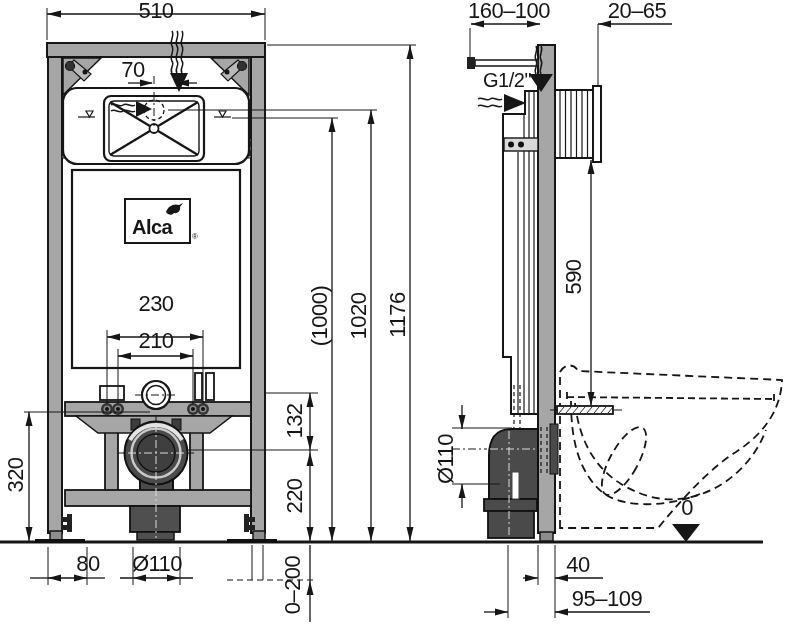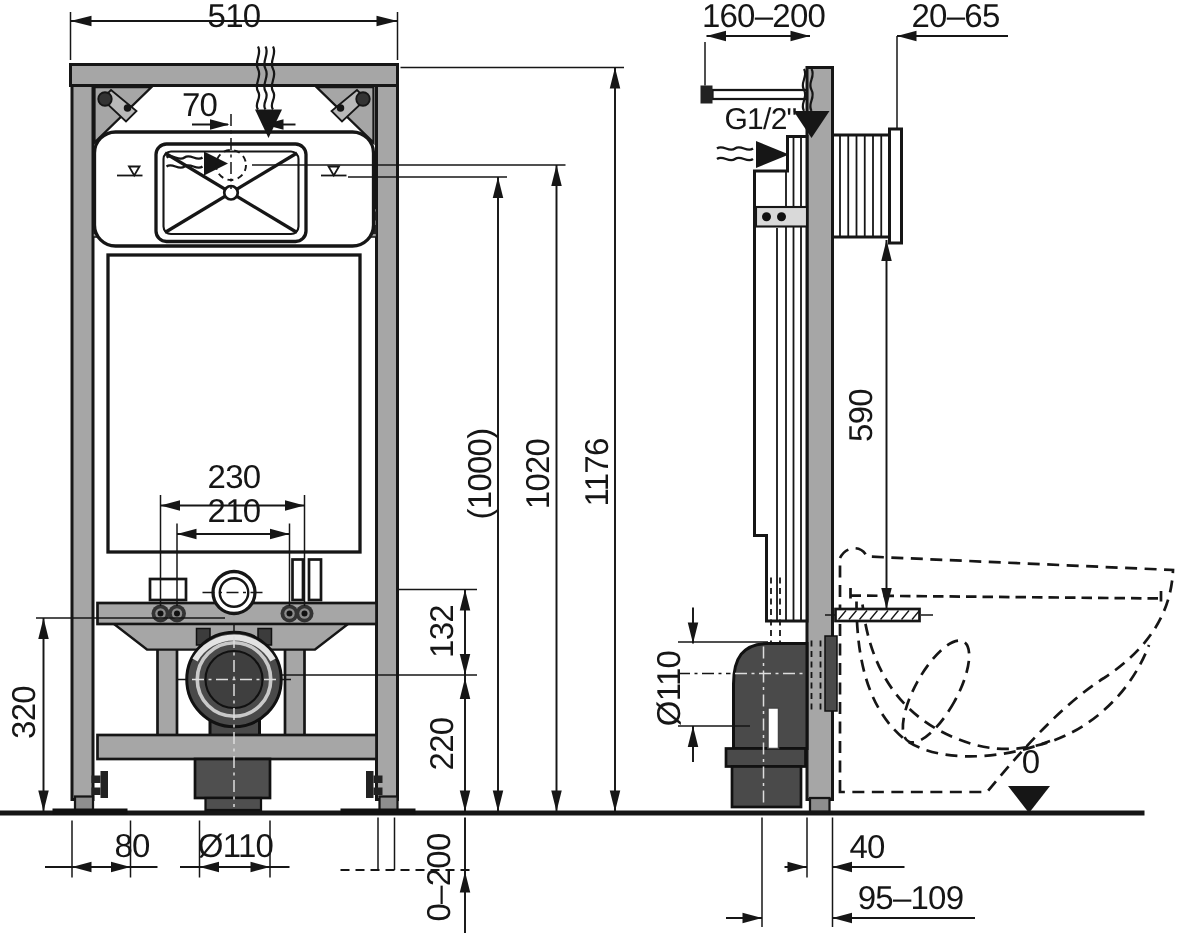--- a/index.html
+++ b/index.html
@@ -333,34 +333,43 @@
     <line x1="484" y1="612" x2="508" y2="612"></line>
     <line x1="555" y1="612" x2="650" y2="612"></line>
     <line x1="508" y1="545" x2="508" y2="618" stroke-width="1"></line>
     <polygon points="508,612 495,608.5 495,615.5" fill="#161616" stroke="none"></polygon>
     <polygon points="555,612 568,608.5 568,615.5" fill="#161616" stroke="none"></polygon>
   </g>
 </svg>
 
 <div class="dim" style="left:156px;top:11px">510</div>
 <div class="dim" style="left:133px;top:70px">70</div>
-<div class="dim" style="left:156px;top:318px">230</div>
+<div class="dim" style="left:156px;top:304px">230</div>
 <div class="dim" style="left:156px;top:341px">210</div>
 <div class="dim rot" style="left:16px;top:475px">320</div>
 <div class="dim" style="left:88px;top:564px">80</div>
 <div class="dim" style="left:157px;top:564px">Ø110</div>
 <div class="dim rot" style="left:293px;top:585px">0–200</div>
 <div class="dim rot" style="left:295px;top:421px">132</div>
 <div class="dim rot" style="left:295px;top:496px">220</div>
 <div class="dim rot" style="left:320px;top:316px">(1000)</div>
 <div class="dim rot" style="left:359px;top:316px">1020</div>
 <div class="dim rot" style="left:398px;top:315px">1176</div>
-<div class="dim" style="left:509px;top:11px">160–200</div>
+<div class="dim" style="left:509px;top:11px">160–100</div>
 <div class="dim" style="left:637px;top:11px">20–65</div>
 <div class="dim small" style="left:507px;top:80px">G1/2"</div>
 <div class="dim rot" style="left:574px;top:277px">590</div>
 <div class="dim rot" style="left:446px;top:459px">Ø110</div>
 <div class="dim" style="left:578px;top:565px">40</div>
 <div class="dim" style="left:607px;top:599px">95–109</div>
 <div class="dim" style="left:687px;top:508px">0</div>
 
-
+<div id="logo">
+  <span class="brand">Alca</span>
+  <span class="bird">
+    <svg width="20" height="16" viewBox="0 0 20 16">
+      <path d="M2,10 C4,4 10,1 15,3 L19,1 L16,5 C17,8 14,12 10,11 C8,14 4,13 2,10 Z" fill="#161616"></path>
+    </svg>
+  </span>
+  <span class="rmark">®</span>
 </div>
 
+</div>
+
 </body></html>

